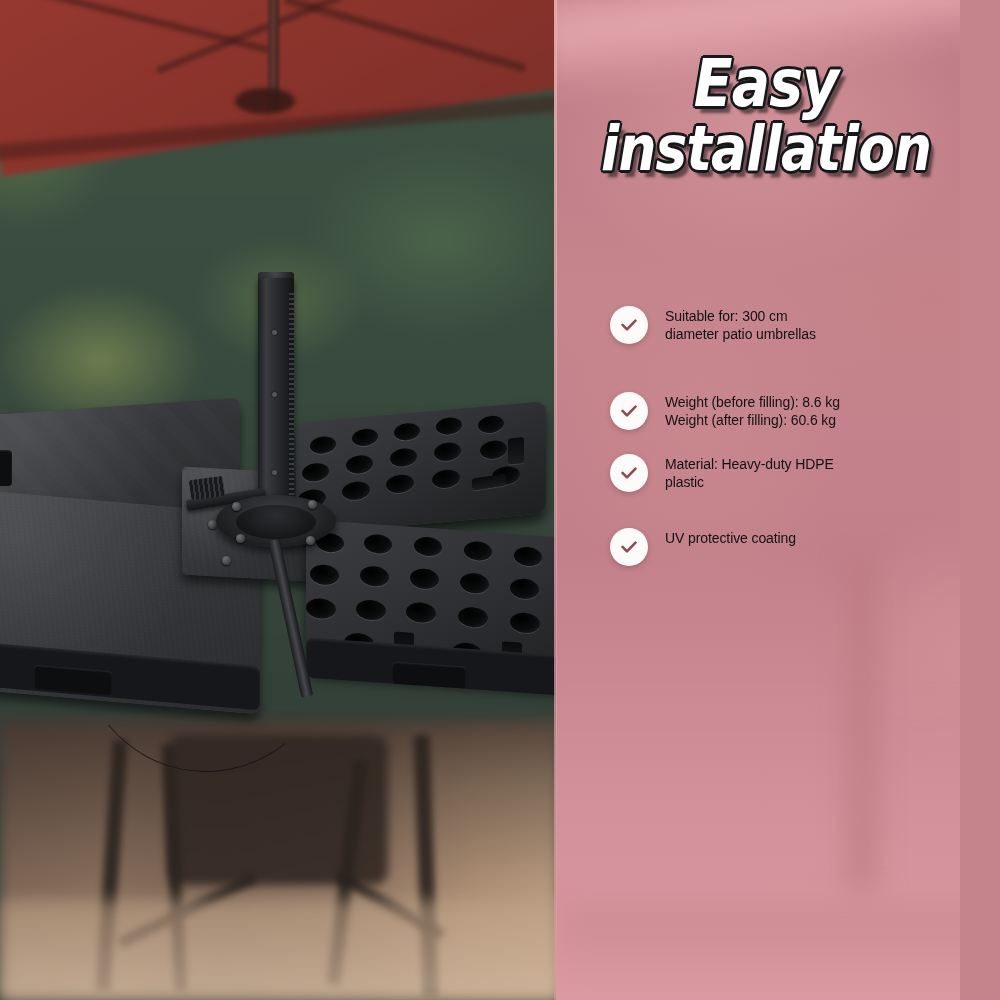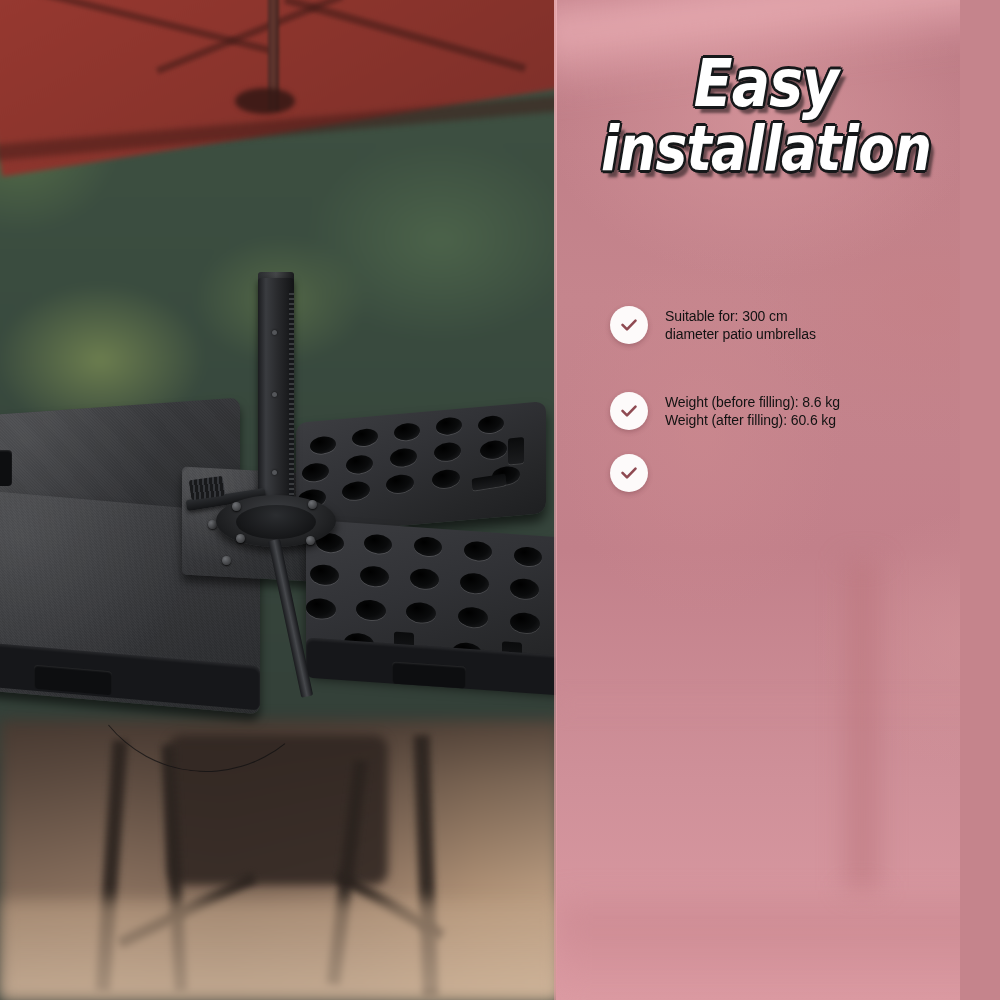--- a/index.html
+++ b/index.html
@@ -401,18 +401,28 @@
 Weight (after filling): 60.6 kg</span>
     </div>
 
 
     <div class="feature f4">
       <span class="check">
         <svg width="22" height="22" viewBox="0 0 22 22" aria-hidden="true">
           <path d="M4.5 10.8 L9 15.3 L17.5 6.6" fill="none" stroke="#8f4a52" stroke-width="2.6" stroke-linecap="round" stroke-linejoin="round"></path>
         </svg>
       </span>
+      <span class="ftext">Material: Heavy-duty HDPE
+plastic</span>
     </div>
 
+    <div class="feature f5">
+      <span class="check">
+        <svg width="22" height="22" viewBox="0 0 22 22" aria-hidden="true">
+          <path d="M4.5 10.8 L9 15.3 L17.5 6.6" fill="none" stroke="#8f4a52" stroke-width="2.6" stroke-linecap="round" stroke-linejoin="round"></path>
+        </svg>
+      </span>
+      <span class="ftext">UV protective coating</span>
+    </div>
 
 
   </div>
 </div>
 
 </body></html>

